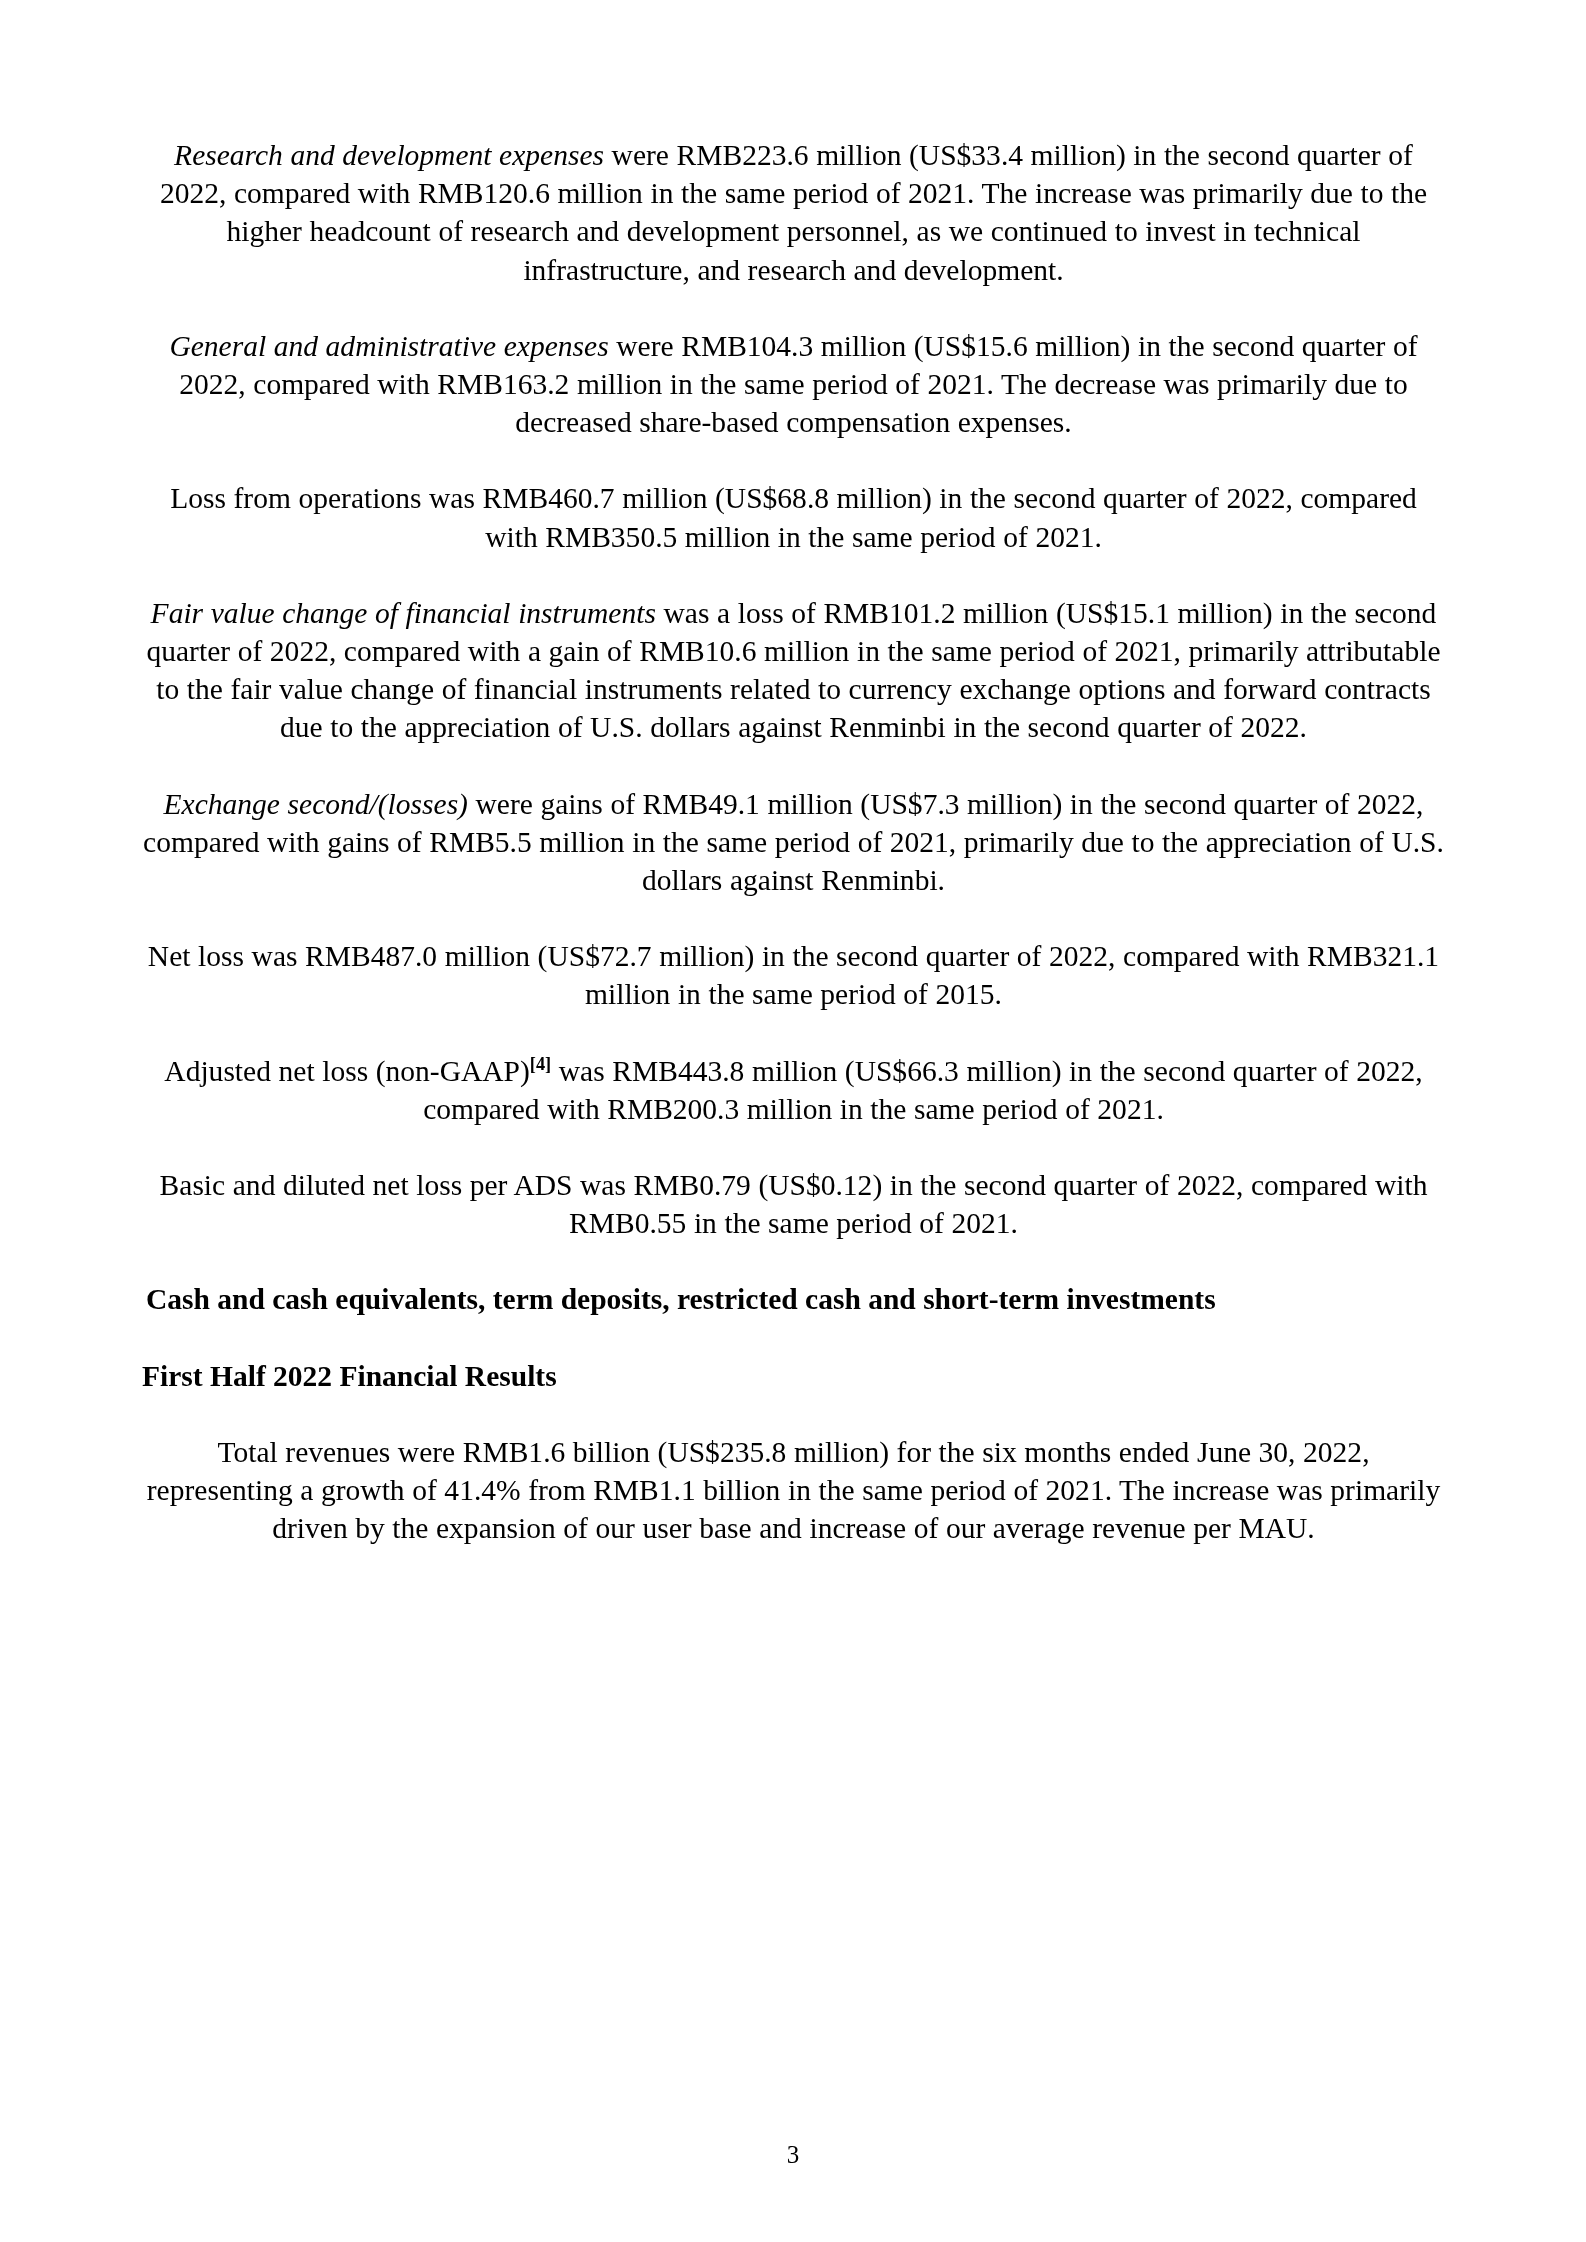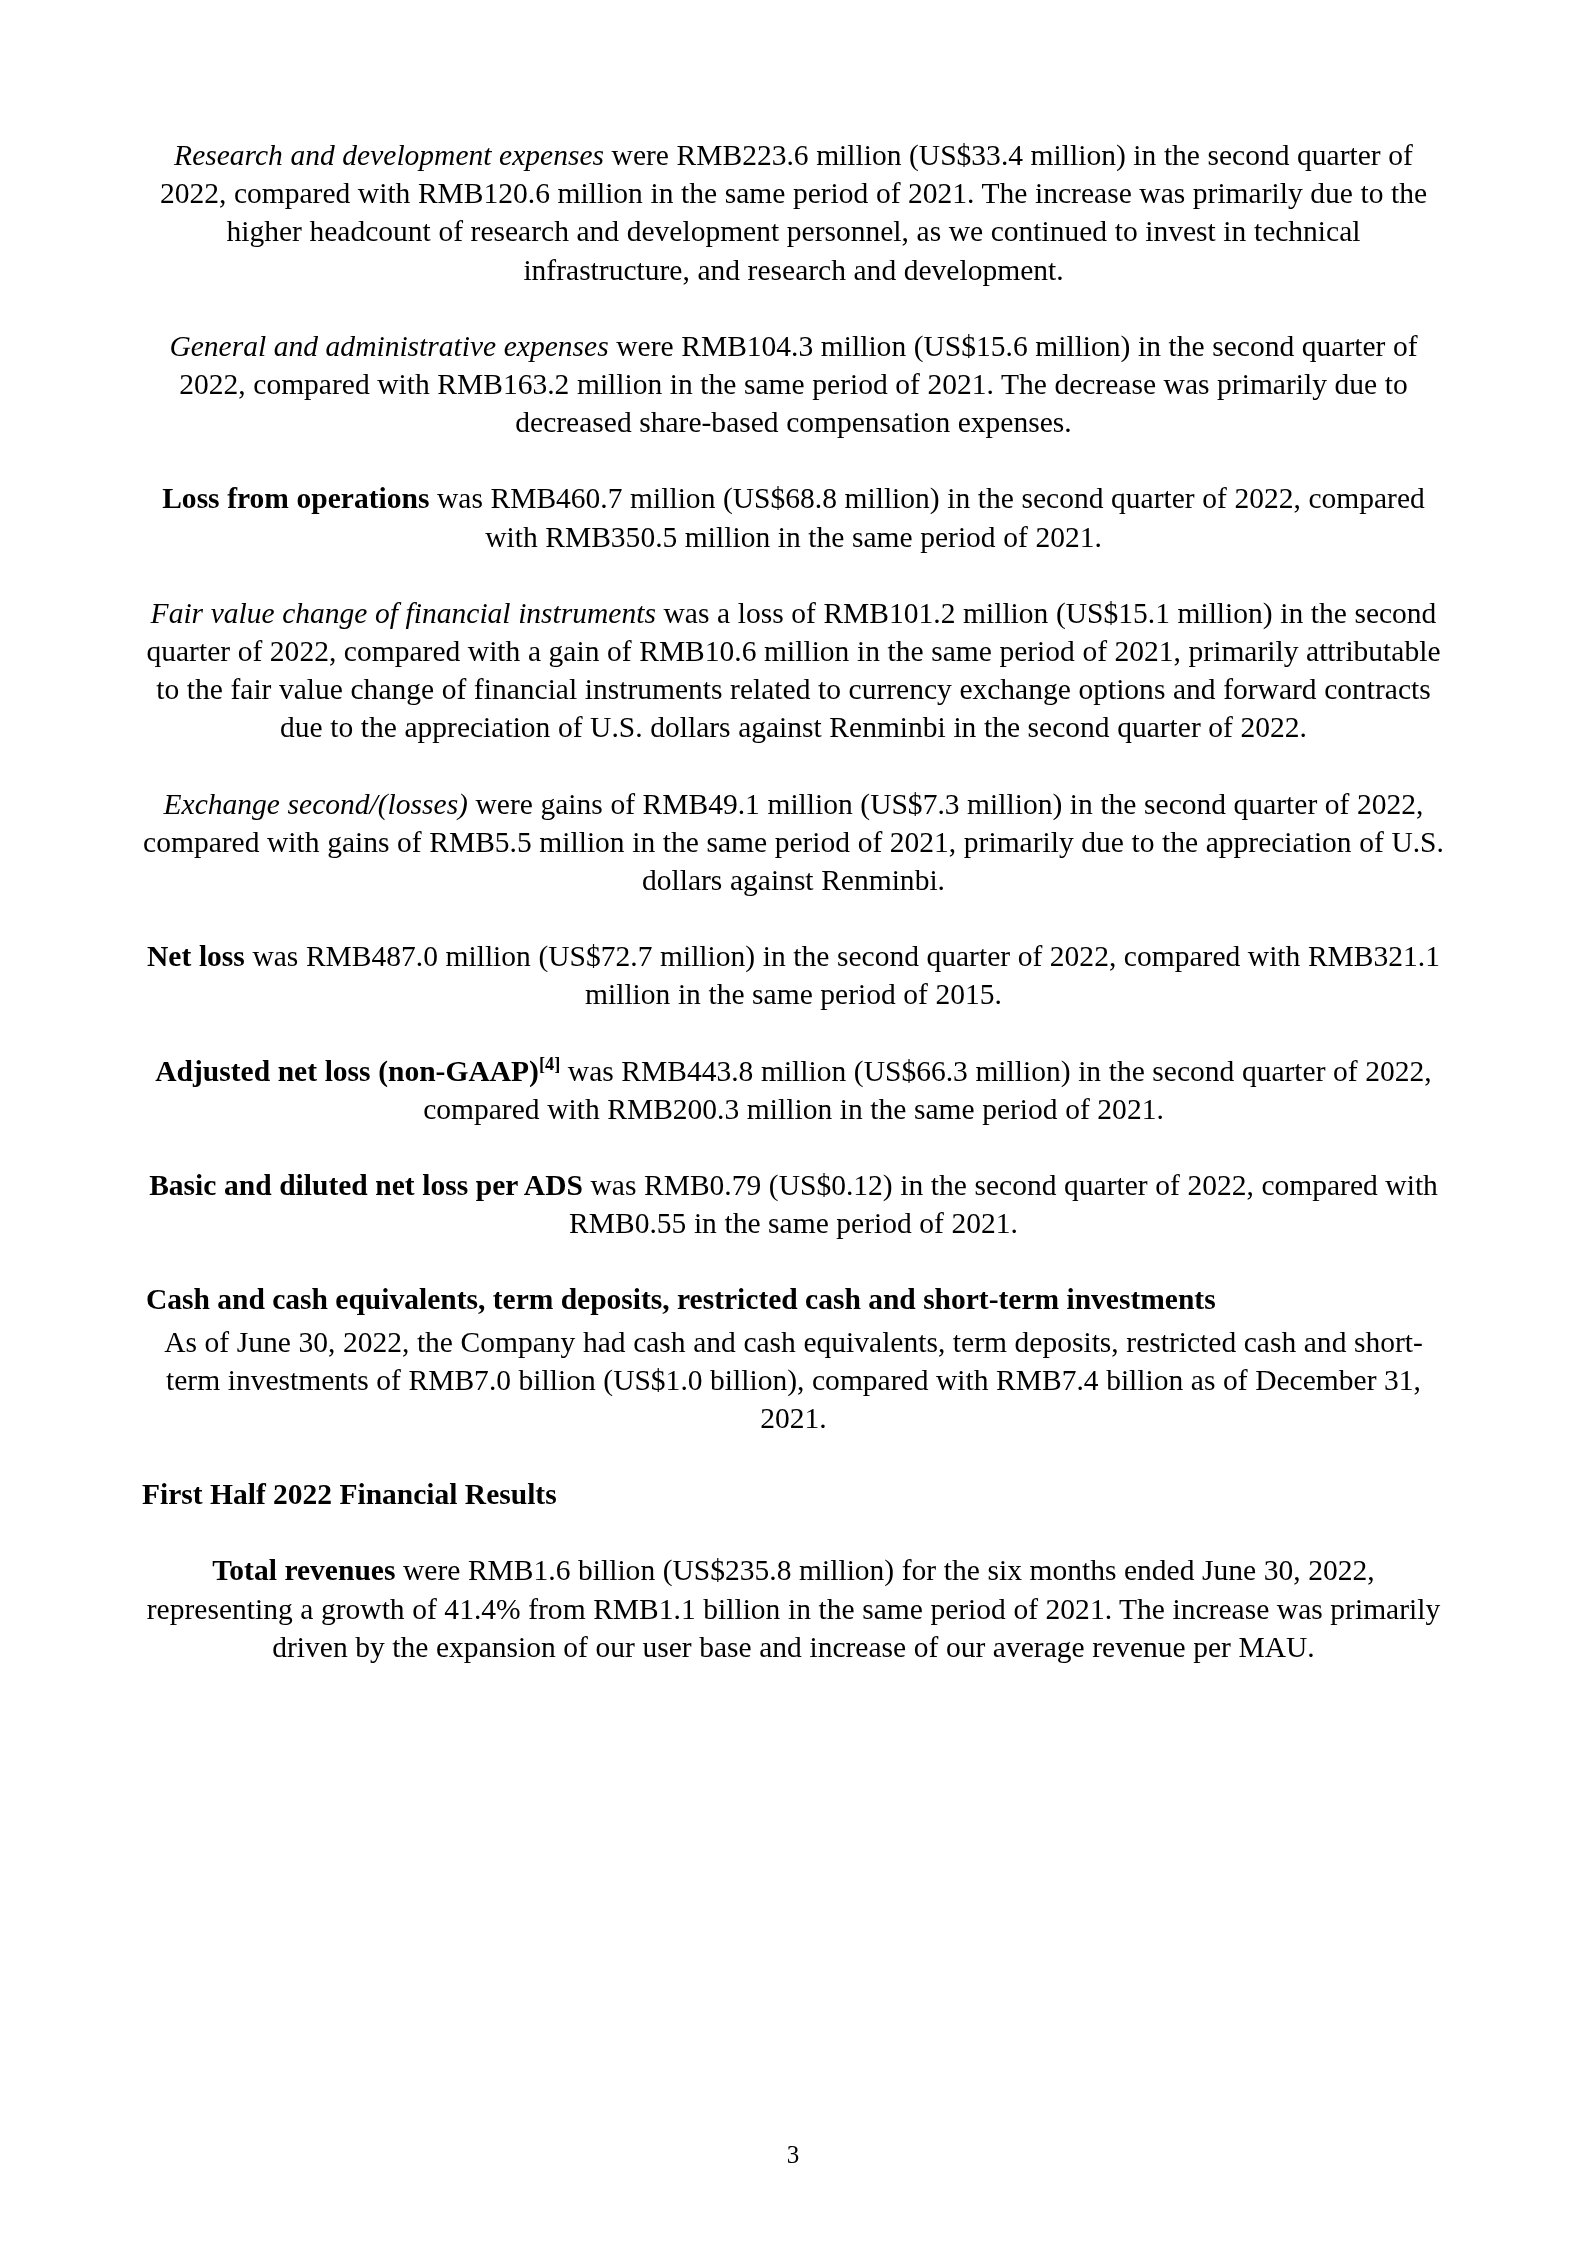--- a/index.html
+++ b/index.html
@@ -38,21 +38,21 @@
     letter-spacing: 0.01px;
     word-spacing: 0.2px;
   }
   .para.tight {
     margin-bottom: 0;
   }
   .lead-italic {
     font-style: italic;
   }
   .lead-bold {
-    font-weight: bold;
+    font-weight: normal;
   }
   .heading {
     font-size: 29.5px;
     line-height: 38.2px;
     font-weight: bold;
     margin: 4px;
   }
   .heading-block {
     margin: 0 0 38px 0;
   }
@@ -97,21 +97,20 @@
     <p class="para"><span class="lead-italic">Exchange second/(losses)</span><span> were gains of RMB49.1 million (US$7.3 million) in the second quarter of 2022, compared with gains of RMB5.5 million in the same period of 2021, primarily due to the appreciation of U.S. dollars against Renminbi.</span></p>
 
     <p class="para"><span class="lead-bold">Net loss</span><span> was RMB487.0 million (US$72.7 million) in the second quarter of 2022, compared with RMB321.1 million in the same period of 2015.</span></p>
 
     <p class="para"><span class="lead-bold">Adjusted net loss (non-GAAP)</span><sup class="fnref">[4]</sup><span> was RMB443.8 million (US$66.3 million) in the second quarter of 2022, compared with RMB200.3 million in the same period of 2021.</span></p>
 
     <p class="para"><span class="lead-bold">Basic and diluted net loss per ADS</span><span> was RMB0.79 (US$0.12) in the second quarter of 2022, compared with RMB0.55 in the same period of 2021.</span></p>
 
     <div class="heading-block">
       <p class="heading">Cash and cash equivalents, term deposits, restricted cash and short-term investments</p>
-      <p class="para tight">As of June 30, 2022, the Company had cash and cash equivalents, term deposits, restricted cash and short-term investments of RMB7.0 billion (US$1.0 billion), compared with RMB7.4 billion as of December 31, 2021.</p>
     </div>
 
     <p class="section-title">First Half 2022 Financial Results</p>
 
     <p class="para"><span class="lead-bold">Total revenues</span><span> were RMB1.6 billion (US$235.8 million) for the six months ended June 30, 2022, representing a growth of 41.4% from RMB1.1 billion in the same period of 2021. The increase was primarily driven by the expansion of our user base and increase of our average revenue per MAU.</span></p>
 
   </div>
 
   <div class="page-number">3</div>
 </div>

